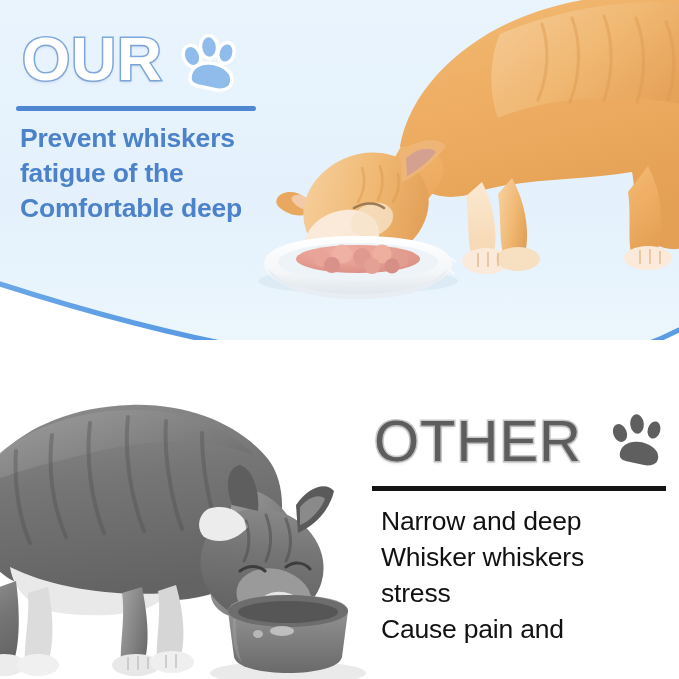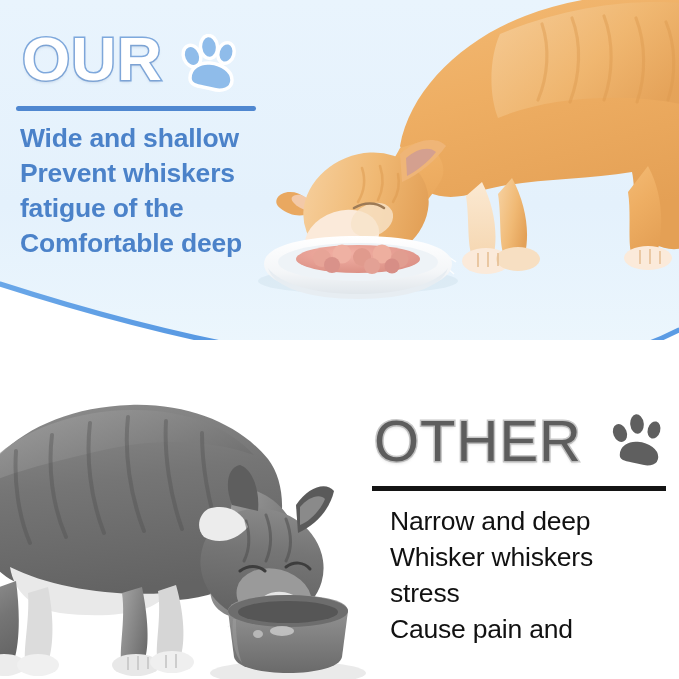--- a/index.html
+++ b/index.html
@@ -56,21 +56,21 @@
     text-shadow:0 2px 3px rgba(140,140,140,.3);
   }
   .other-paw { position:absolute; left:605px; top:412px; width:64px; height:60px; }
   .other-rule {
     position:absolute; left:372px; top:486px; width:294px; height:5px;
     background:#141414;
   }
   .other-body {
     position:absolute; left:381px; top:503px; width:290px;
     font-size:26.5px; line-height:36px; font-weight:400;
-    color:#111111; letter-spacing:-.2px;margin-left:9px;
+    color:#111111; letter-spacing:-.2px;
   }
   .other-body span { display:block; white-space:nowrap; }
 </style>
 </head>
 <body>
 
 <div id="stage">
 
   <div class="top-panel">
 
@@ -204,21 +204,20 @@
           <ellipse cx="16" cy="22" rx="8.5" ry="11" transform="rotate(-22 16 22)"></ellipse>
           <ellipse cx="33" cy="13" rx="8.5" ry="11.5" transform="rotate(-6 33 13)"></ellipse>
           <ellipse cx="50" cy="19" rx="8" ry="10.5" transform="rotate(16 50 19)"></ellipse>
           <path d="M14,44 C14,34 24,28 34,29 C46,30 56,37 56,46 C56,55 46,58 36,55 C26,52 14,53 14,44 Z"></path>
         </g>
       </svg>
 
       <div class="our-rule"></div>
 
       <div class="our-body">
-        <span>Wide and shallow</span>
         <span>Prevent whiskers</span>
         <span>fatigue of the</span>
         <span>Comfortable deep</span>
       </div>
     </div>
   </div>
 
   <div class="bottom-panel"></div>
 
   <svg class="cat-gray" viewBox="0 0 410 324">

